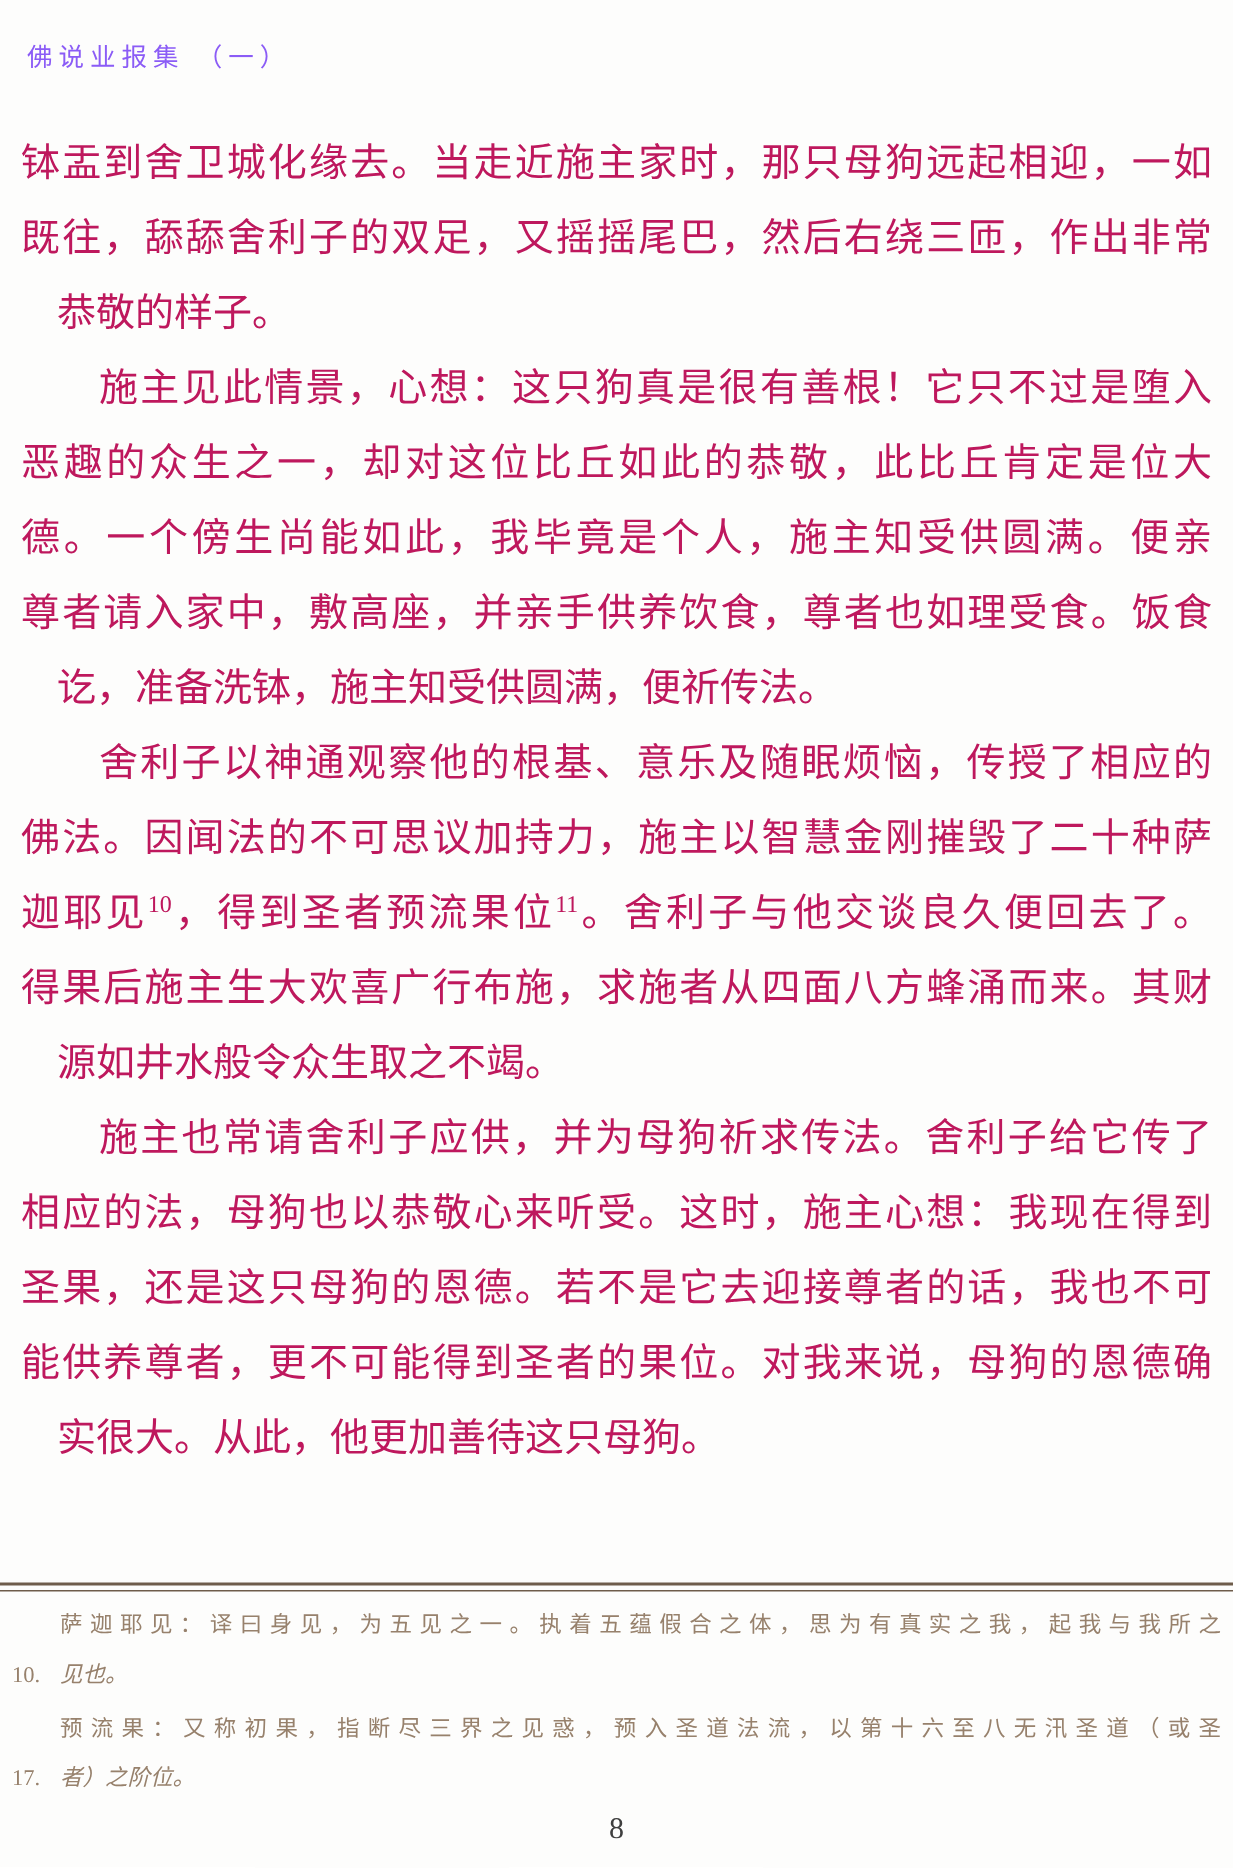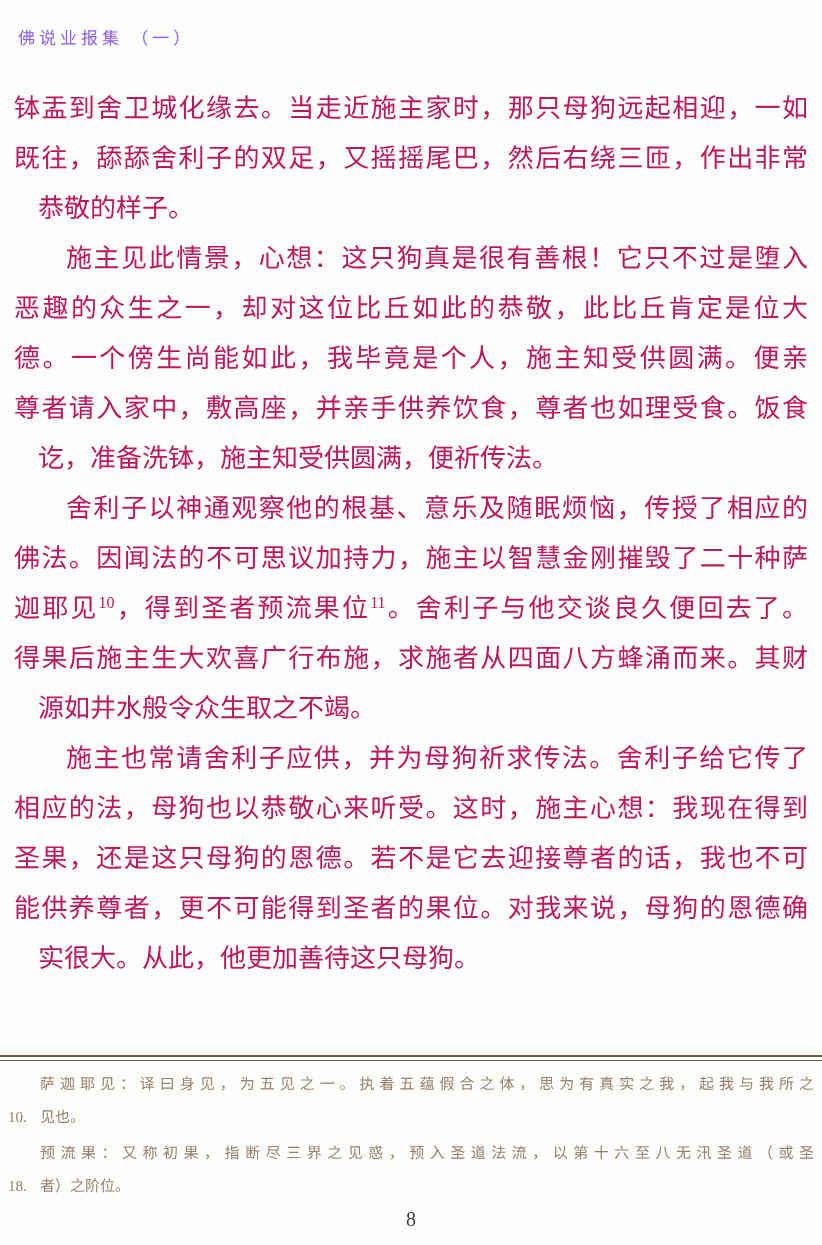--- a/index.html
+++ b/index.html
@@ -83,20 +83,21 @@
   .fn-body {
     flex: 1;
   }
   .fn-line {
     text-align: justify;
     text-align-last: justify;
     -moz-text-align-last: justify;
   }
   .fn-line.pend {
     text-align-last: left;
+    font-style: italic;
     -moz-text-align-last: left;
   }
   .page-num {
     position: absolute;
     left: 0;
     right: 0;
     bottom: 14px;
     text-align: center;
     font-size: 20px;
     color: #3f3f3f;
@@ -150,21 +151,21 @@
 
     <div class="footnote">
       <span class="fn-num">10.</span>
       <span class="fn-body">
         <span class="fn-line" style="display:block;">萨迦耶见：译曰身见，为五见之一。执着五蕴假合之体，思为有真实之我，起我与我所之</span>
         <span class="fn-line pend" style="display:block;">见也。</span>
       </span>
     </div>
 
     <div class="footnote">
-      <span class="fn-num">18.</span>
+      <span class="fn-num">17.</span>
       <span class="fn-body">
         <span class="fn-line" style="display:block;">预流果：又称初果，指断尽三界之见惑，预入圣道法流，以第十六至八无汛圣道（或圣</span>
         <span class="fn-line pend" style="display:block;">者）之阶位。</span>
       </span>
     </div>
   </div>
 
   <div class="page-num">8</div>
 
 </div>

